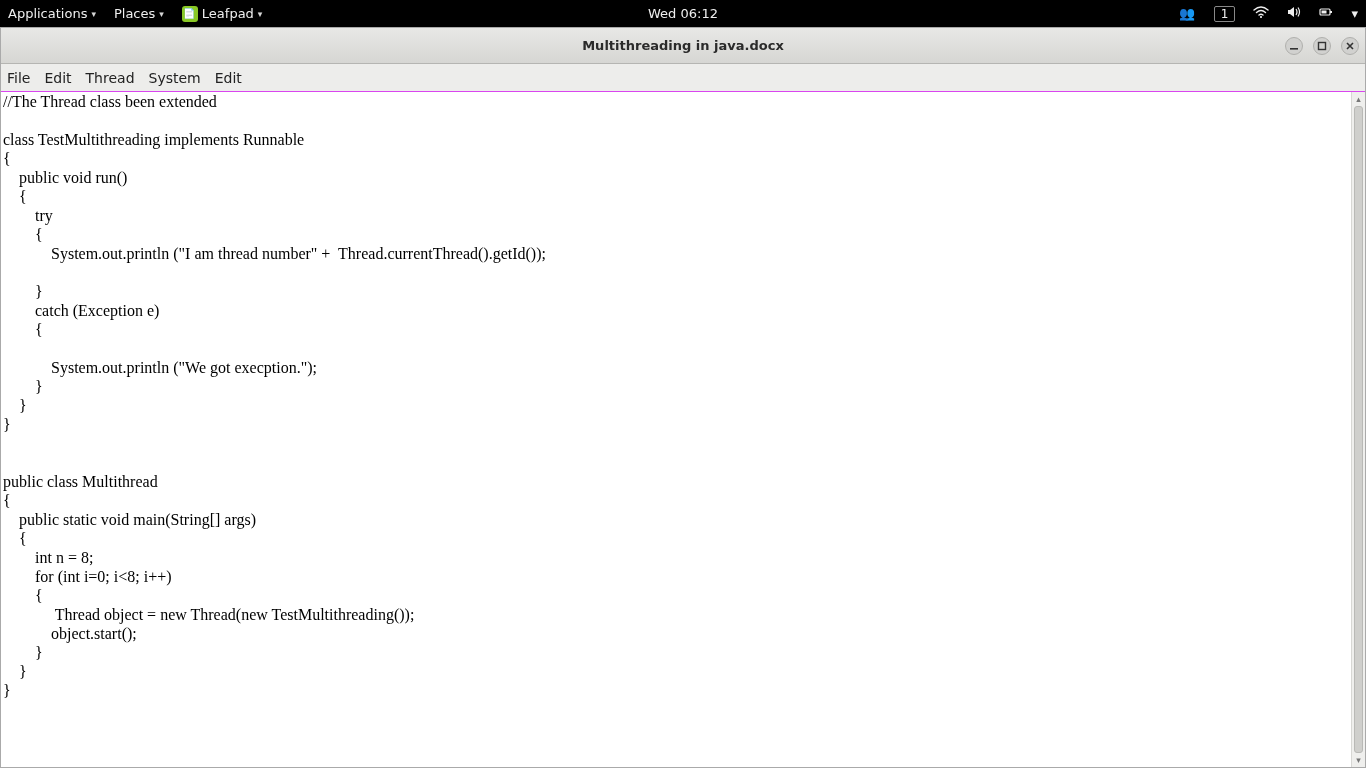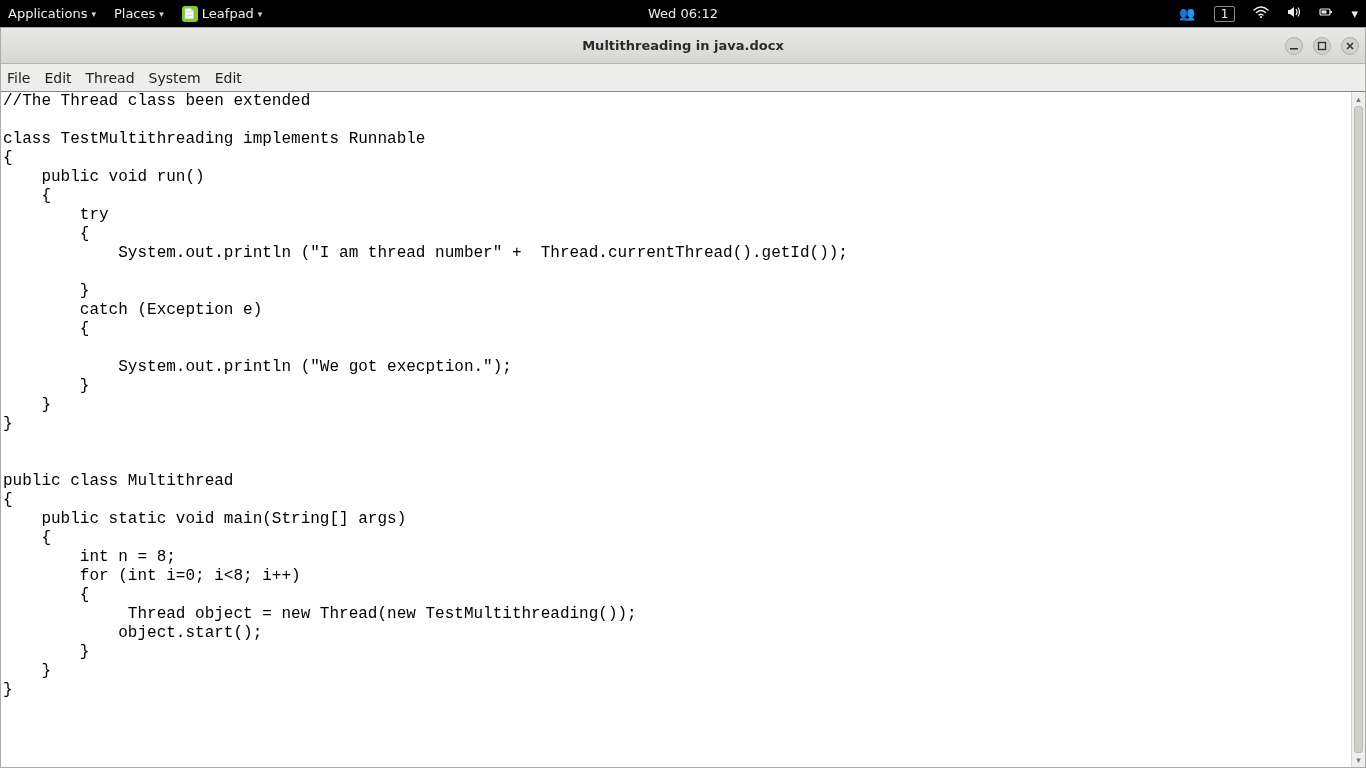--- a/index.html
+++ b/index.html
@@ -79,21 +79,21 @@
   }
   .menubar span { cursor: pointer; }
   
   .editor-wrap {
     flex: 1;
     display: flex;
     background: #fff;
   }
   .editor {
     flex: 1;
-    font-family: Liberation Mono, monospace;
+    font-family: Liberation Serif, serif;
     font-size: 16px;
     line-height: 19px;
     white-space: pre;
     color: #000;
     padding: 0 2px;
     overflow: hidden;
   }
   .vscroll {
     width: 14px;
     background: #efefed;

